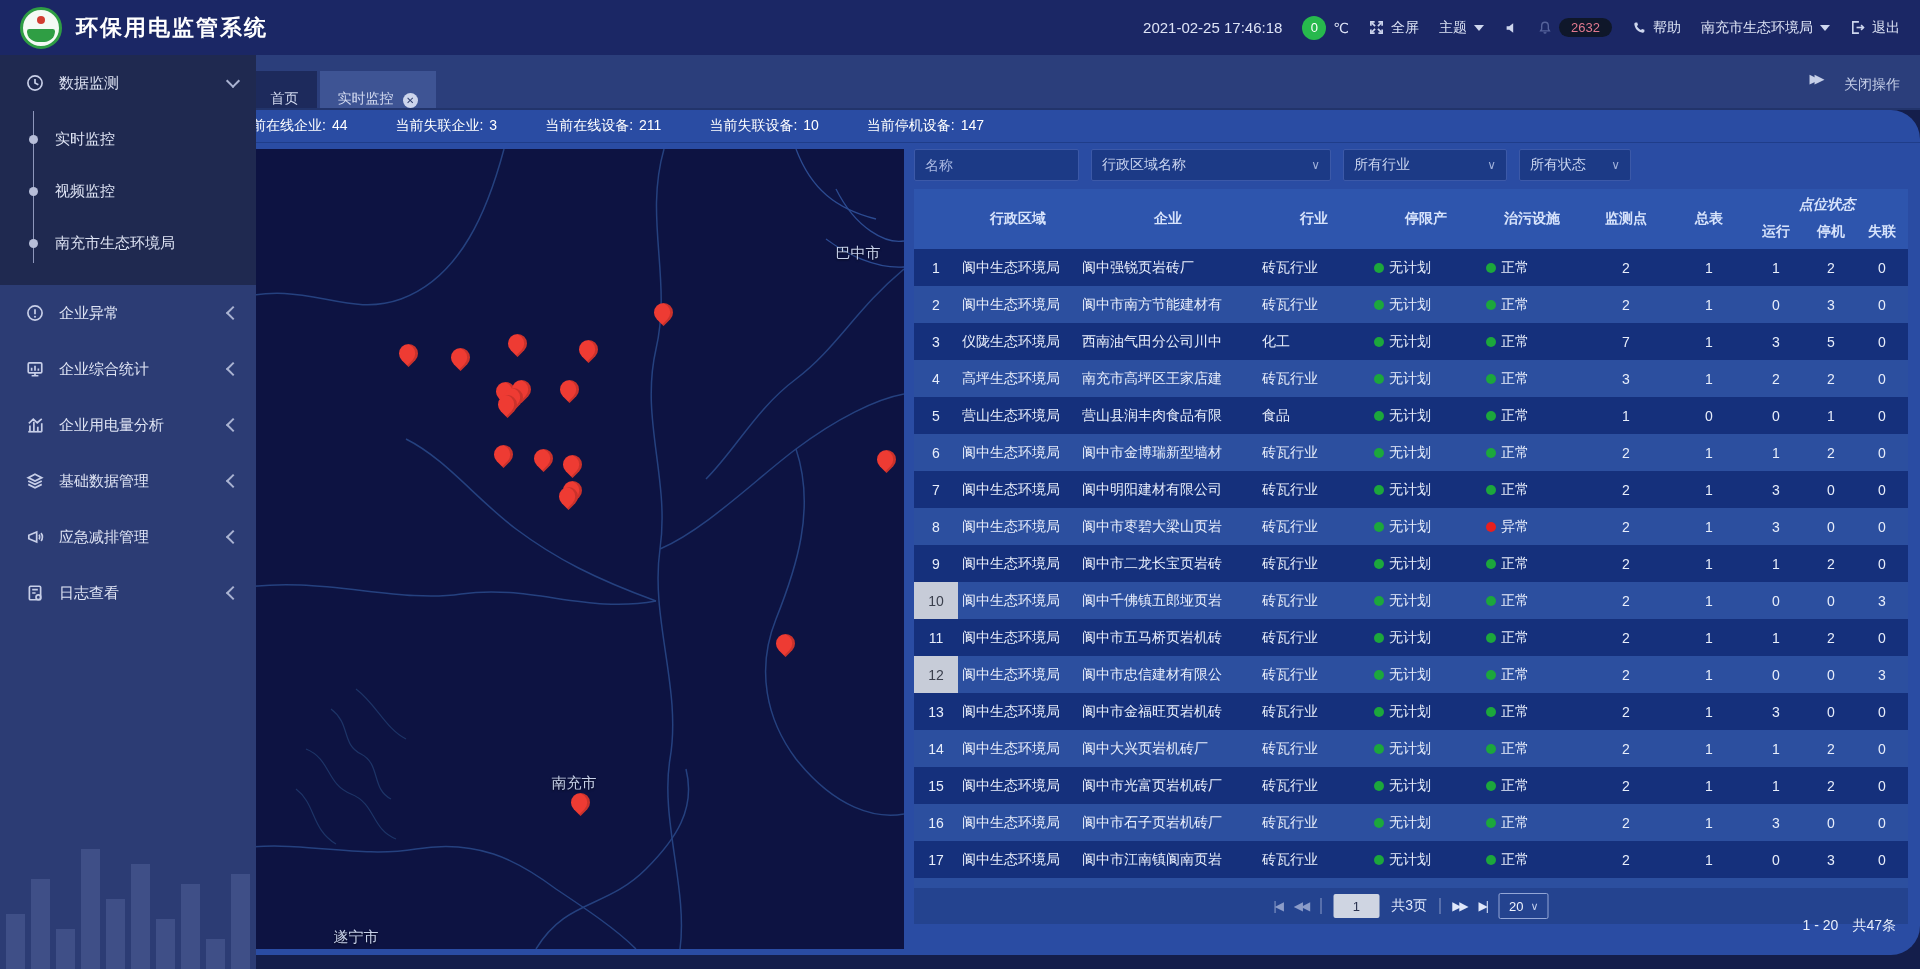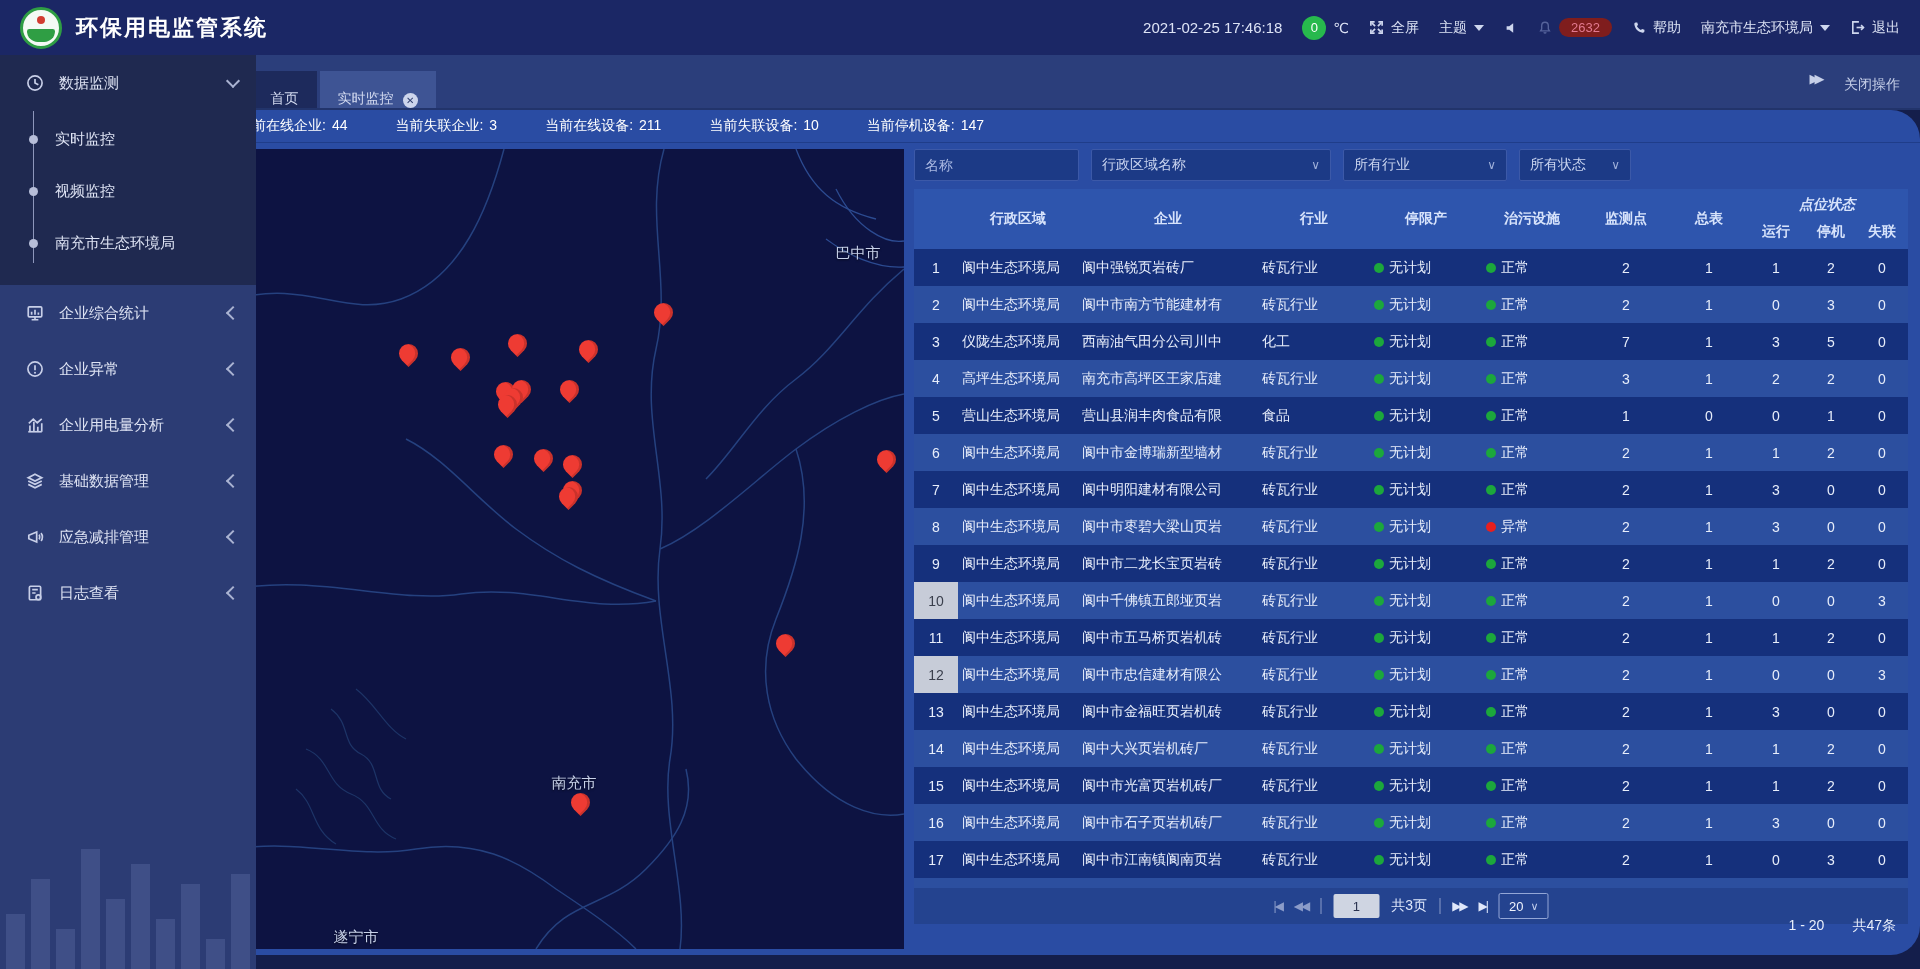--- a/index.html
+++ b/index.html
@@ -10,21 +10,21 @@
   .appbar{position:absolute;left:0;top:0;width:1920px;height:55px;background:#1b2765;display:flex;align-items:center;color:#fff;z-index:30;}
   .logo{width:36px;height:36px;border-radius:50%;background:#f4faf4;border:3px solid #2f9e44;position:relative;margin:0 14px 0 20px;flex:none;}
   .logo::before{content:'';position:absolute;left:14px;top:6px;width:8px;height:8px;border-radius:50%;background:#d23c30;}
   .logo::after{content:'';position:absolute;left:4px;right:4px;bottom:4px;height:13px;border-radius:3px 3px 14px 14px;background:#2f9e44;}
   .app-title{font-size:22px;font-weight:bold;letter-spacing:2px;}
   .appbar-right{margin-left:auto;display:flex;align-items:center;gap:20px;font-size:14px;color:#dde3f5;padding-right:20px;}
   .dt{font-size:15px;}
   .temp-badge{width:24px;height:24px;border-radius:50%;background:#27b94d;color:#fff;display:flex;align-items:center;justify-content:center;font-size:13px;flex:none;}
   .hgroup{display:flex;align-items:center;gap:7px;cursor:pointer;}
   .caret-down{width:0;height:0;border-left:5px solid transparent;border-right:5px solid transparent;border-top:6px solid #cfd7ee;display:inline-block;}
-  .bell-badge{background:#7f1d1d;color:#e2798f;border-radius:10px;padding:2px 12px;font-size:13px;}
+  .bell-badge{background:#0f172a;color:#e2798f;border-radius:10px;padding:2px 12px;font-size:13px;}
   .hicon{display:inline-flex;color:#cfd7ee;}
   .hicon svg{display:block;}
 
   
   .sidebar{position:absolute;left:0;top:55px;width:256px;height:914px;background:#2c3c74;color:#dfe4f4;z-index:20;overflow:hidden;}
   .side-group.expanded{background:#1f2950;}
   .side-item{height:56px;display:flex;align-items:center;padding:0 18px 0 26px;font-size:15px;cursor:pointer;}
   .side-icon{width:20px;margin-right:13px;display:inline-flex;color:#c8cfe8;flex:none;}
   .side-icon svg{display:block;}
   .side-chev{margin-left:auto;width:8px;height:8px;border-left:2px solid #aab3d2;border-bottom:2px solid #aab3d2;flex:none;}
@@ -90,21 +90,21 @@
 
   
   .pager{flex:none;height:36px;background:#24438f;position:relative;display:flex;align-items:center;}
   .pager-center{position:absolute;left:50%;transform:translateX(-50%);display:flex;align-items:center;gap:12px;color:#dfe7fa;font-size:14px;}
   .pg-btn{cursor:pointer;font-size:12px;letter-spacing:-2px;display:flex;align-items:center;}
   .pg-btn.dim{color:#8b9cc9;cursor:default;}
   .pg-sep{width:1px;height:16px;background:#8b9cc9;}
   .page-box{width:46px;height:24px;background:#cfd5e2;color:#2b3350;display:flex;align-items:center;justify-content:center;font-size:13px;border-radius:2px;}
   .size-box{height:24px;padding:0 9px;border:1px solid #93a6d6;border-radius:2px;color:#eef2fc;font-size:13px;display:flex;align-items:center;gap:7px;cursor:pointer;}
   .size-box .vcaret{font-size:11px;color:#c3cfec;}
-  .pager-right{position:absolute;right:12px;color:#e8eefb;font-size:14px;display:flex;gap:28px;margin-top:40px;}
+  .pager-right{position:absolute;right:12px;color:#e8eefb;font-size:14px;display:flex;gap:14px;margin-top:40px;}
 </style>
 </head>
 <body>
 
 <div class="page">
 
   <div class="appbar">
     <div class="logo"></div>
     <div class="app-title">环保用电监管系统</div>
     <div class="appbar-right">
@@ -190,39 +190,39 @@
             <div class="sub-item">
               <span class="sub-dot"></span>
               <span>南充市生态环境局</span>
             </div>
           </div>
         </div>
         <div class="side-group">
           <div class="side-item">
             <span class="side-icon">
               <svg width="18" height="18" viewBox="0 0 16 16" fill="none" stroke="currentColor" stroke-width="1.5">
+                <circle cx="8" cy="8" r="6.3"></circle>
+                <path d="M8 4.6 V9"></path>
+                <circle cx="8" cy="11.4" r="0.9" fill="currentColor" stroke="none"></circle>
+              </svg>
+            </span>
+            <span>企业异常</span>
+            <span class="side-chev chev-left"></span>
+          </div>
+        </div>
+        <div class="side-group">
+          <div class="side-item">
+            <span class="side-icon">
+              <svg width="18" height="18" viewBox="0 0 16 16" fill="none" stroke="currentColor" stroke-width="1.5">
                 <rect x="2" y="2.5" width="12" height="9" rx="1"></rect>
                 <path d="M5 9.5 V6.8 M8 9.5 V5 M11 9.5 V7.6"></path>
                 <path d="M8 11.5 V14 M5 14 H11"></path>
               </svg>
             </span>
             <span>企业综合统计</span>
-            <span class="side-chev chev-left"></span>
-          </div>
-        </div>
-        <div class="side-group">
-          <div class="side-item">
-            <span class="side-icon">
-              <svg width="18" height="18" viewBox="0 0 16 16" fill="none" stroke="currentColor" stroke-width="1.5">
-                <circle cx="8" cy="8" r="6.3"></circle>
-                <path d="M8 4.6 V9"></path>
-                <circle cx="8" cy="11.4" r="0.9" fill="currentColor" stroke="none"></circle>
-              </svg>
-            </span>
-            <span>企业异常</span>
             <span class="side-chev chev-left"></span>
           </div>
         </div>
         <div class="side-group">
           <div class="side-item">
             <span class="side-icon">
               <svg width="18" height="18" viewBox="0 0 16 16" fill="none" stroke="currentColor" stroke-width="1.5">
                 <path d="M2 14 H14"></path>
                 <path d="M3.5 14 V8.5 M7 14 V5 M10.5 14 V9.5 M14 14 V6.5"></path>
                 <path d="M2.5 6.5 L6.5 2.8 L10 6 L14 2.5"></path>

